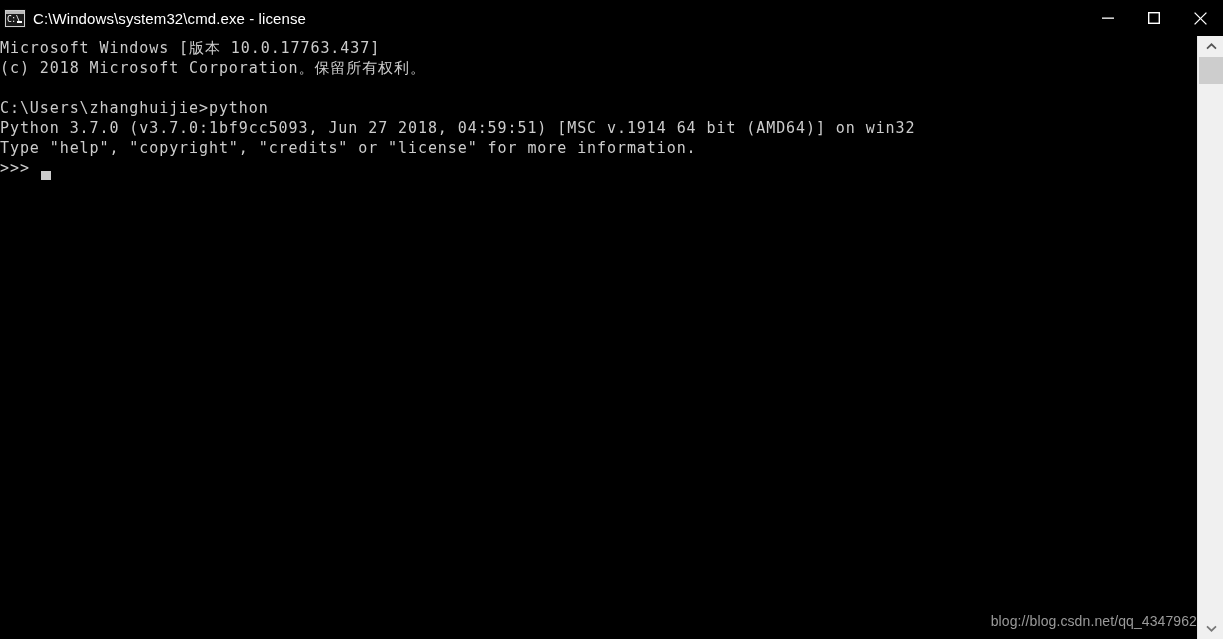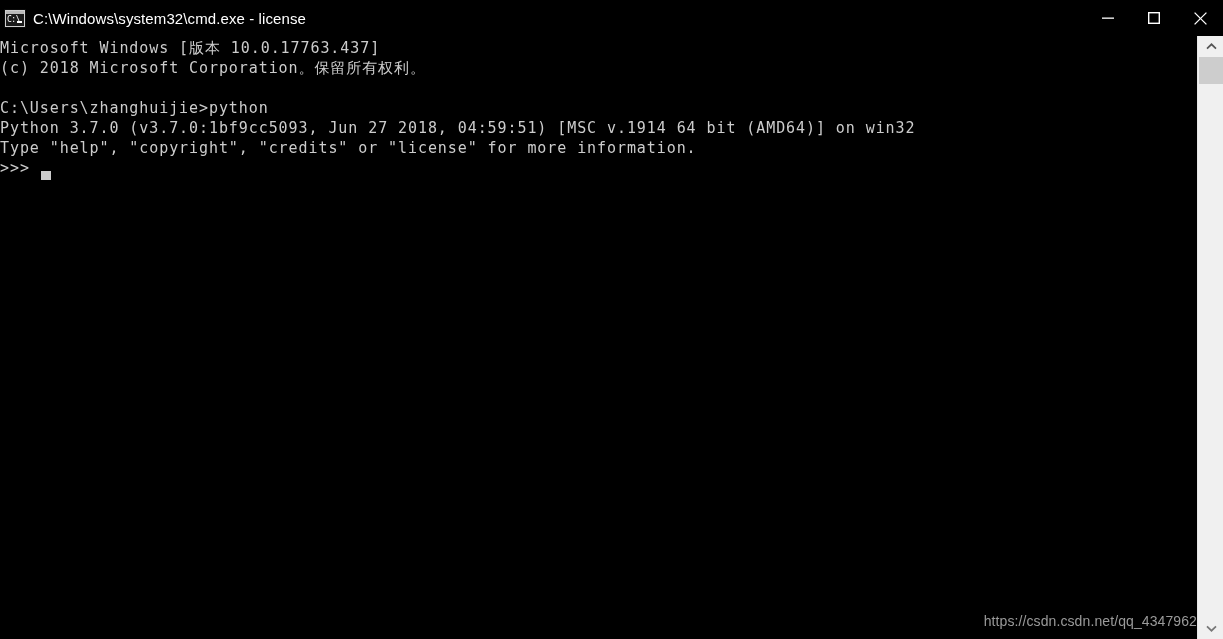--- a/index.html
+++ b/index.html
@@ -232,15 +232,15 @@
       </svg>
     </div>
     <div class="sb-thumb"></div>
     <div class="sb-arrow down">
       <svg width="11" height="7" viewBox="0 0 11 7">
         <path d="M1 1.4 L5.5 5.7 L10 1.4" fill="none" stroke="#777777" stroke-width="1.7"></path>
       </svg>
     </div>
   </div>
 
-  <div class="watermark">https://csdn.csdn.net/qq_4347962</div>
+  <div class="watermark">blog://blog.csdn.net/qq_4347962</div>
 
 </div>
 
 </body></html>

